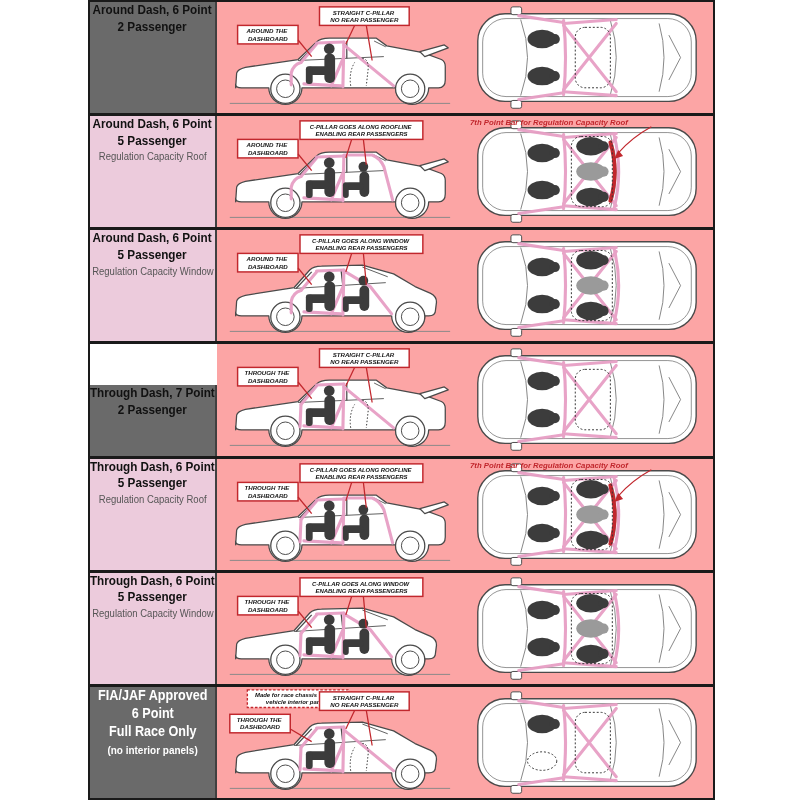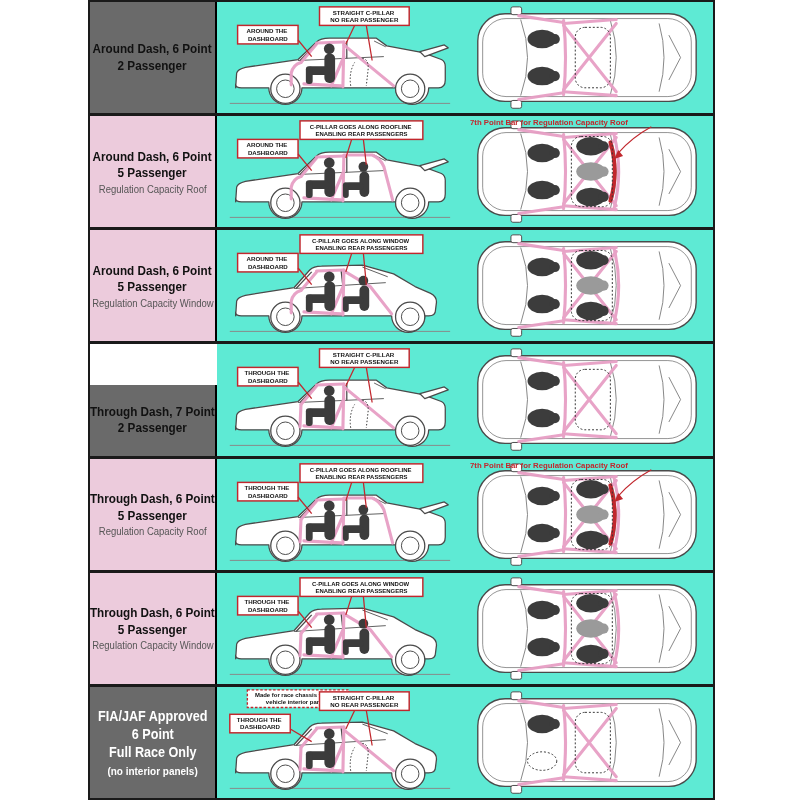--- a/index.html
+++ b/index.html
@@ -1,29 +1,29 @@
 <!DOCTYPE html>
 <html><head>
 <meta charset="utf-8">
 <style>
   html,body{margin:0;padding:0;background:#fff;}
   body{width:800px;height:800px;position:relative;font-family:"Liberation Sans",sans-serif;overflow:hidden;}
   .grid{position:absolute;left:88px;top:0;width:627px;height:800px;border:2px solid #1a1a1a;
         box-sizing:border-box;display:flex;flex-direction:column;background:#fff;}
   .row{flex:1;display:flex;border-bottom:3px solid #1a1a1a;min-height:0;}
   .row:last-child{border-bottom:none;}
-  .cell-label{width:127px;flex:0 0 127px;border-right:2px solid #000000;display:flex;
-              flex-direction:column;align-items:center;justify-content:center;text-align:center;
+  .cell-label{width:127px;flex:0 0 127px;border-right:2px solid #404040;display:flex;
+              flex-direction:column;align-items:center;justify-content:flex-start;text-align:center;
               box-sizing:border-box;overflow:hidden;}
   .cell-label .t{font-weight:bold;font-size:13px;line-height:1.28;color:#111;
                  transform:scaleX(.9);white-space:nowrap;}
   .cell-label .s{font-size:10px;color:#555;margin-top:2px;transform:scaleX(.95);white-space:nowrap;}
   .cell-label.theme-graywhite .t{color:#fff;font-size:14px;}
   .cell-label.theme-graywhite .s{color:#fff;font-weight:bold;font-size:10.5px;margin-top:3px;}
-  .cell-content{flex:1;display:flex;align-items:stretch;background:#5eead4;min-width:0;}
+  .cell-content{flex:1;display:flex;align-items:stretch;background:#fca5a5;min-width:0;font-style:italic;}
   .svgbox{display:block;height:100%;}
   svg{display:block;}
 </style>
 </head>
 <body>
 
 <div class="grid" id="grid">
   <div class="row">
     <div class="cell-label theme-gray" style="background: rgb(106, 106, 106);">
         <div class="t">

